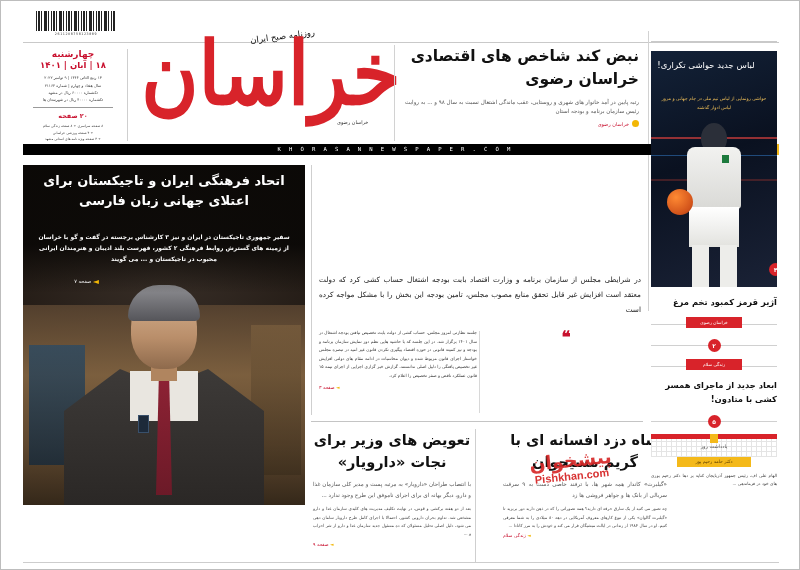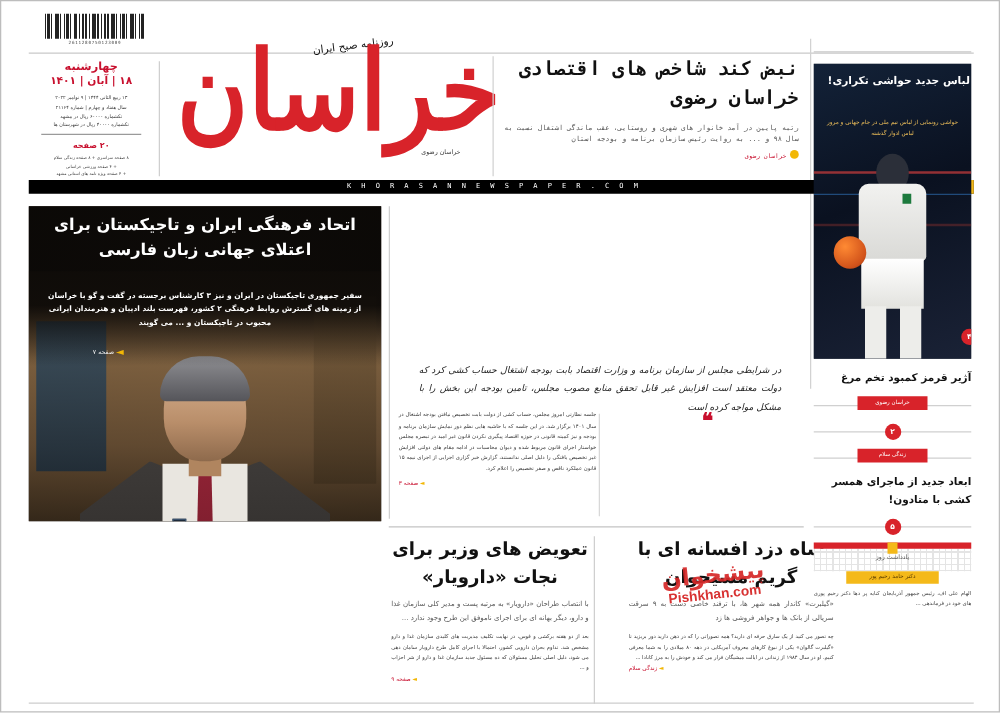--- a/index.html
+++ b/index.html
@@ -52,39 +52,39 @@
     transform: scaleY(1.12);
   }
   #masthead .tagline {
     position:absolute; right:86px; top:0px;
     font-size:8.5px; color:#111; font-family:"DejaVu Serif",serif;
     transform: rotate(-7deg);
   }
   #masthead-sub { top:118px; left:336px; font-size:5px; color:#333; }
 
   
-  #toplead { top:44px; right:160px; width:240px; text-align:right;font-family:Liberation Mono, monospace; }
+  #toplead { top:44px; right:160px; width:240px; text-align:right; }
   #toplead .hl { font-size:15.5px; font-weight:bold; color:#111; line-height:1.5; }
   #toplead .dek { font-size:5.6px; color:#555; line-height:1.7; margin-top:6px; }
   #toplead .tagrow { margin-top:3px; font-size:5px; color:#c8102e; }
   #toplead .bullet { display:inline-block; width:7px; height:7px; border-radius:50%;
     background:#f2b705; vertical-align:-1px; margin-left:3px; }
 
   .vline-2 { top:44px; right:404px; width:1px; height:96px; background:#d2d2d2; }
   .vline-3 { top:30px; right:150px; width:1px; height:280px; background:#d2d2d2; }
 
   
   #urlbar { top:143px; left:22px; width:756px; height:11px; background:#000; }
   #urlbar .letters { color:#fff; font-size:5.6px; letter-spacing:8.1px;
     font-family:"DejaVu Sans Mono", monospace; direction:ltr; text-align:center;
     line-height:11px; padding-right:6px; }
   #urlbar .tail { position:absolute; right:0; top:0; width:92px; height:11px; background:#f4b91a; }
 
   
-  #photo { top:164px; left:22px; width:282px; height:252px; overflow:hidden;
+  #photo { top:164px; left:22px; width:282px; height:340px; overflow:hidden;
     background:#241c16; }
   #photo .bgsky { position:absolute; inset:0;
      background:
        radial-gradient(circle at 50% 24%, #3a3029 0%, #241c16 55%, #120e0a 100%);
   }
   #photo .room {
      position:absolute; left:0; bottom:0; width:282px; height:200px;
      background: linear-gradient(180deg,#5a4531 0%,#8a6a45 35%,#6b5135 70%,#3a2c1c 100%);
      opacity:.85;
   }
@@ -122,21 +122,21 @@
   #photo .opage { position:absolute; right:206px; top:112px; font-size:5px; color:#efefef; }
   #photo .opage .arrow { color:#f2b705; font-size:8px; vertical-align:-1px; }
 
   
   .vline-center { top:164px; left:310px; width:1px; height:250px; background:#cfcfcf; }
 
   #mainlead { top:166px; left:318px; width:322px; text-align:center; }
   #mainlead .hl { font-size:26.5px; font-weight:bold; color:#111; line-height:1.52; }
 
   #leadbody { top:272px; left:318px; width:322px; text-align:justify; }
-  #leadbody p { margin:16px; font-size:7.3px; color:#222; line-height:2.05;font-style:italic; }
+  #leadbody p { margin:0; font-size:7.3px; color:#222; line-height:2.05; }
 
   
   #twocol { top:328px; left:318px; width:322px; height:86px; }
   #twocol .colA { position:absolute; right:0; top:0; width:150px; text-align:center; }
   #twocol .colA .qmark { font-size:17px; color:#c8102e; font-weight:bold; line-height:1;
       font-family:"DejaVu Serif",serif; }
   #twocol .colA .qtext { font-size:7px; color:#333; line-height:2.1; margin-top:4px; }
   #twocol .colB { position:absolute; left:0; top:0; width:158px; text-align:justify; }
   #twocol .colB p { margin:0; font-size:4.3px; color:#3a3a3a; line-height:2.0; }
   #twocol .colB .pg { margin-top:4px; font-size:4.6px; color:#c8102e; text-align:left; }
@@ -183,22 +183,22 @@
   #sbphoto .kit-shorts { position:absolute; left:50%; margin-left:-25px; top:156px;
      width:50px; height:40px; background:linear-gradient(180deg,#ffffff,#e2e2de); }
   #sbphoto .kit-legL { position:absolute; left:50%; margin-left:-22px; top:194px;
      width:17px; height:42px; background:#ededea; }
   #sbphoto .kit-legR { position:absolute; left:50%; margin-left:6px; top:194px;
      width:17px; height:42px; background:#ededea; }
   #sbphoto .ball { position:absolute; left:16px; top:138px; width:26px; height:26px;
      border-radius:50%; background:radial-gradient(circle at 35% 32%,#ff8a33,#d1521a 70%,#8e3410); }
   #sbphoto .crest { position:absolute; left:50%; margin-left:8px; top:104px;
      width:7px; height:8px; background:#1d7a3d; }
-  #sbphoto .ohl { position:absolute; right:1px; top:8px; width:114px; text-align:center;
-     font-size:8.5px; font-weight:bold; color:#ffffff; line-height:1.6; }
+  #sbphoto .ohl { position:absolute; right:14px; top:8px; width:114px; text-align:center;
+     font-size:8.5px; font-weight:normal; color:#ffffff; line-height:1.6; }
   #sbphoto .odek { position:absolute; right:8px; top:44px; width:110px; text-align:center;
      font-size:4.6px; color:#f0c05a; line-height:1.95; }
 
   .badge-num { position:absolute; width:13px; height:13px; border-radius:50%;
      background:#d8232a; color:#fff; font-size:6px; font-weight:bold;
      line-height:13px; text-align:center; }
   #badge-4 { top:212px; right:-5px; }
 
   .sb-item { margin-top:0; }
   .sb-hl { font-size:8.4px; font-weight:bold; color:#111; line-height:1.65;

